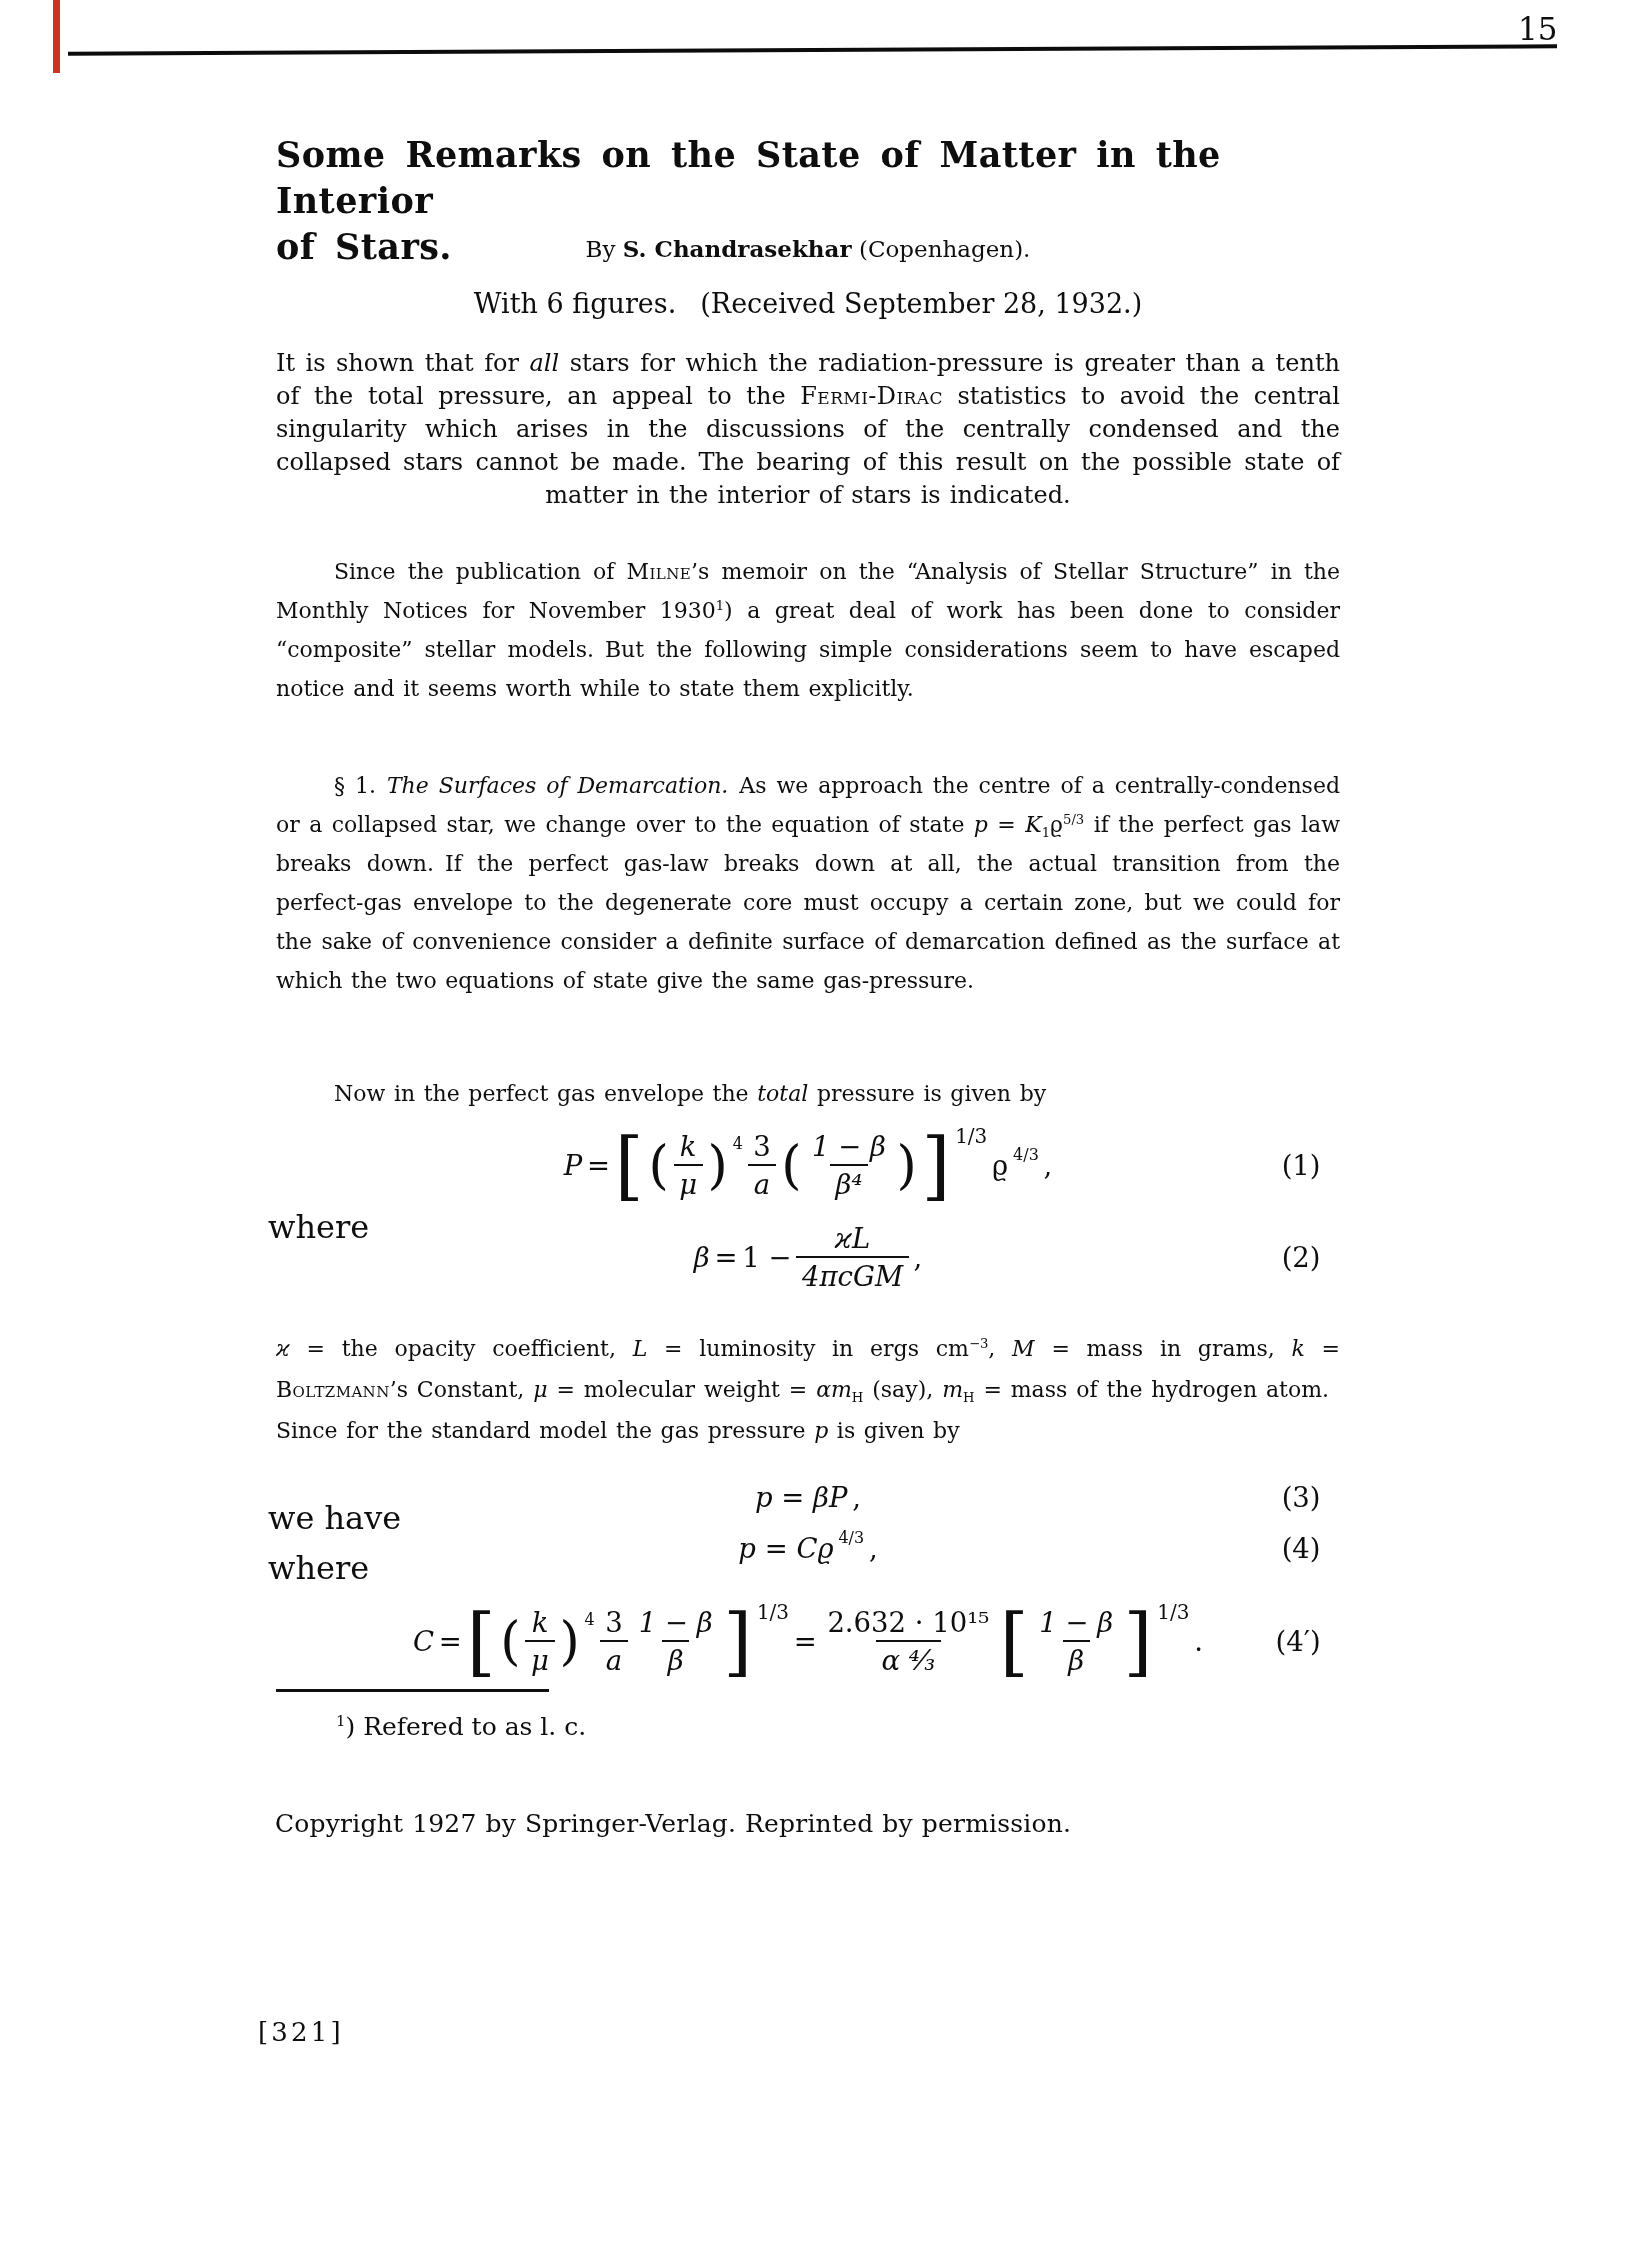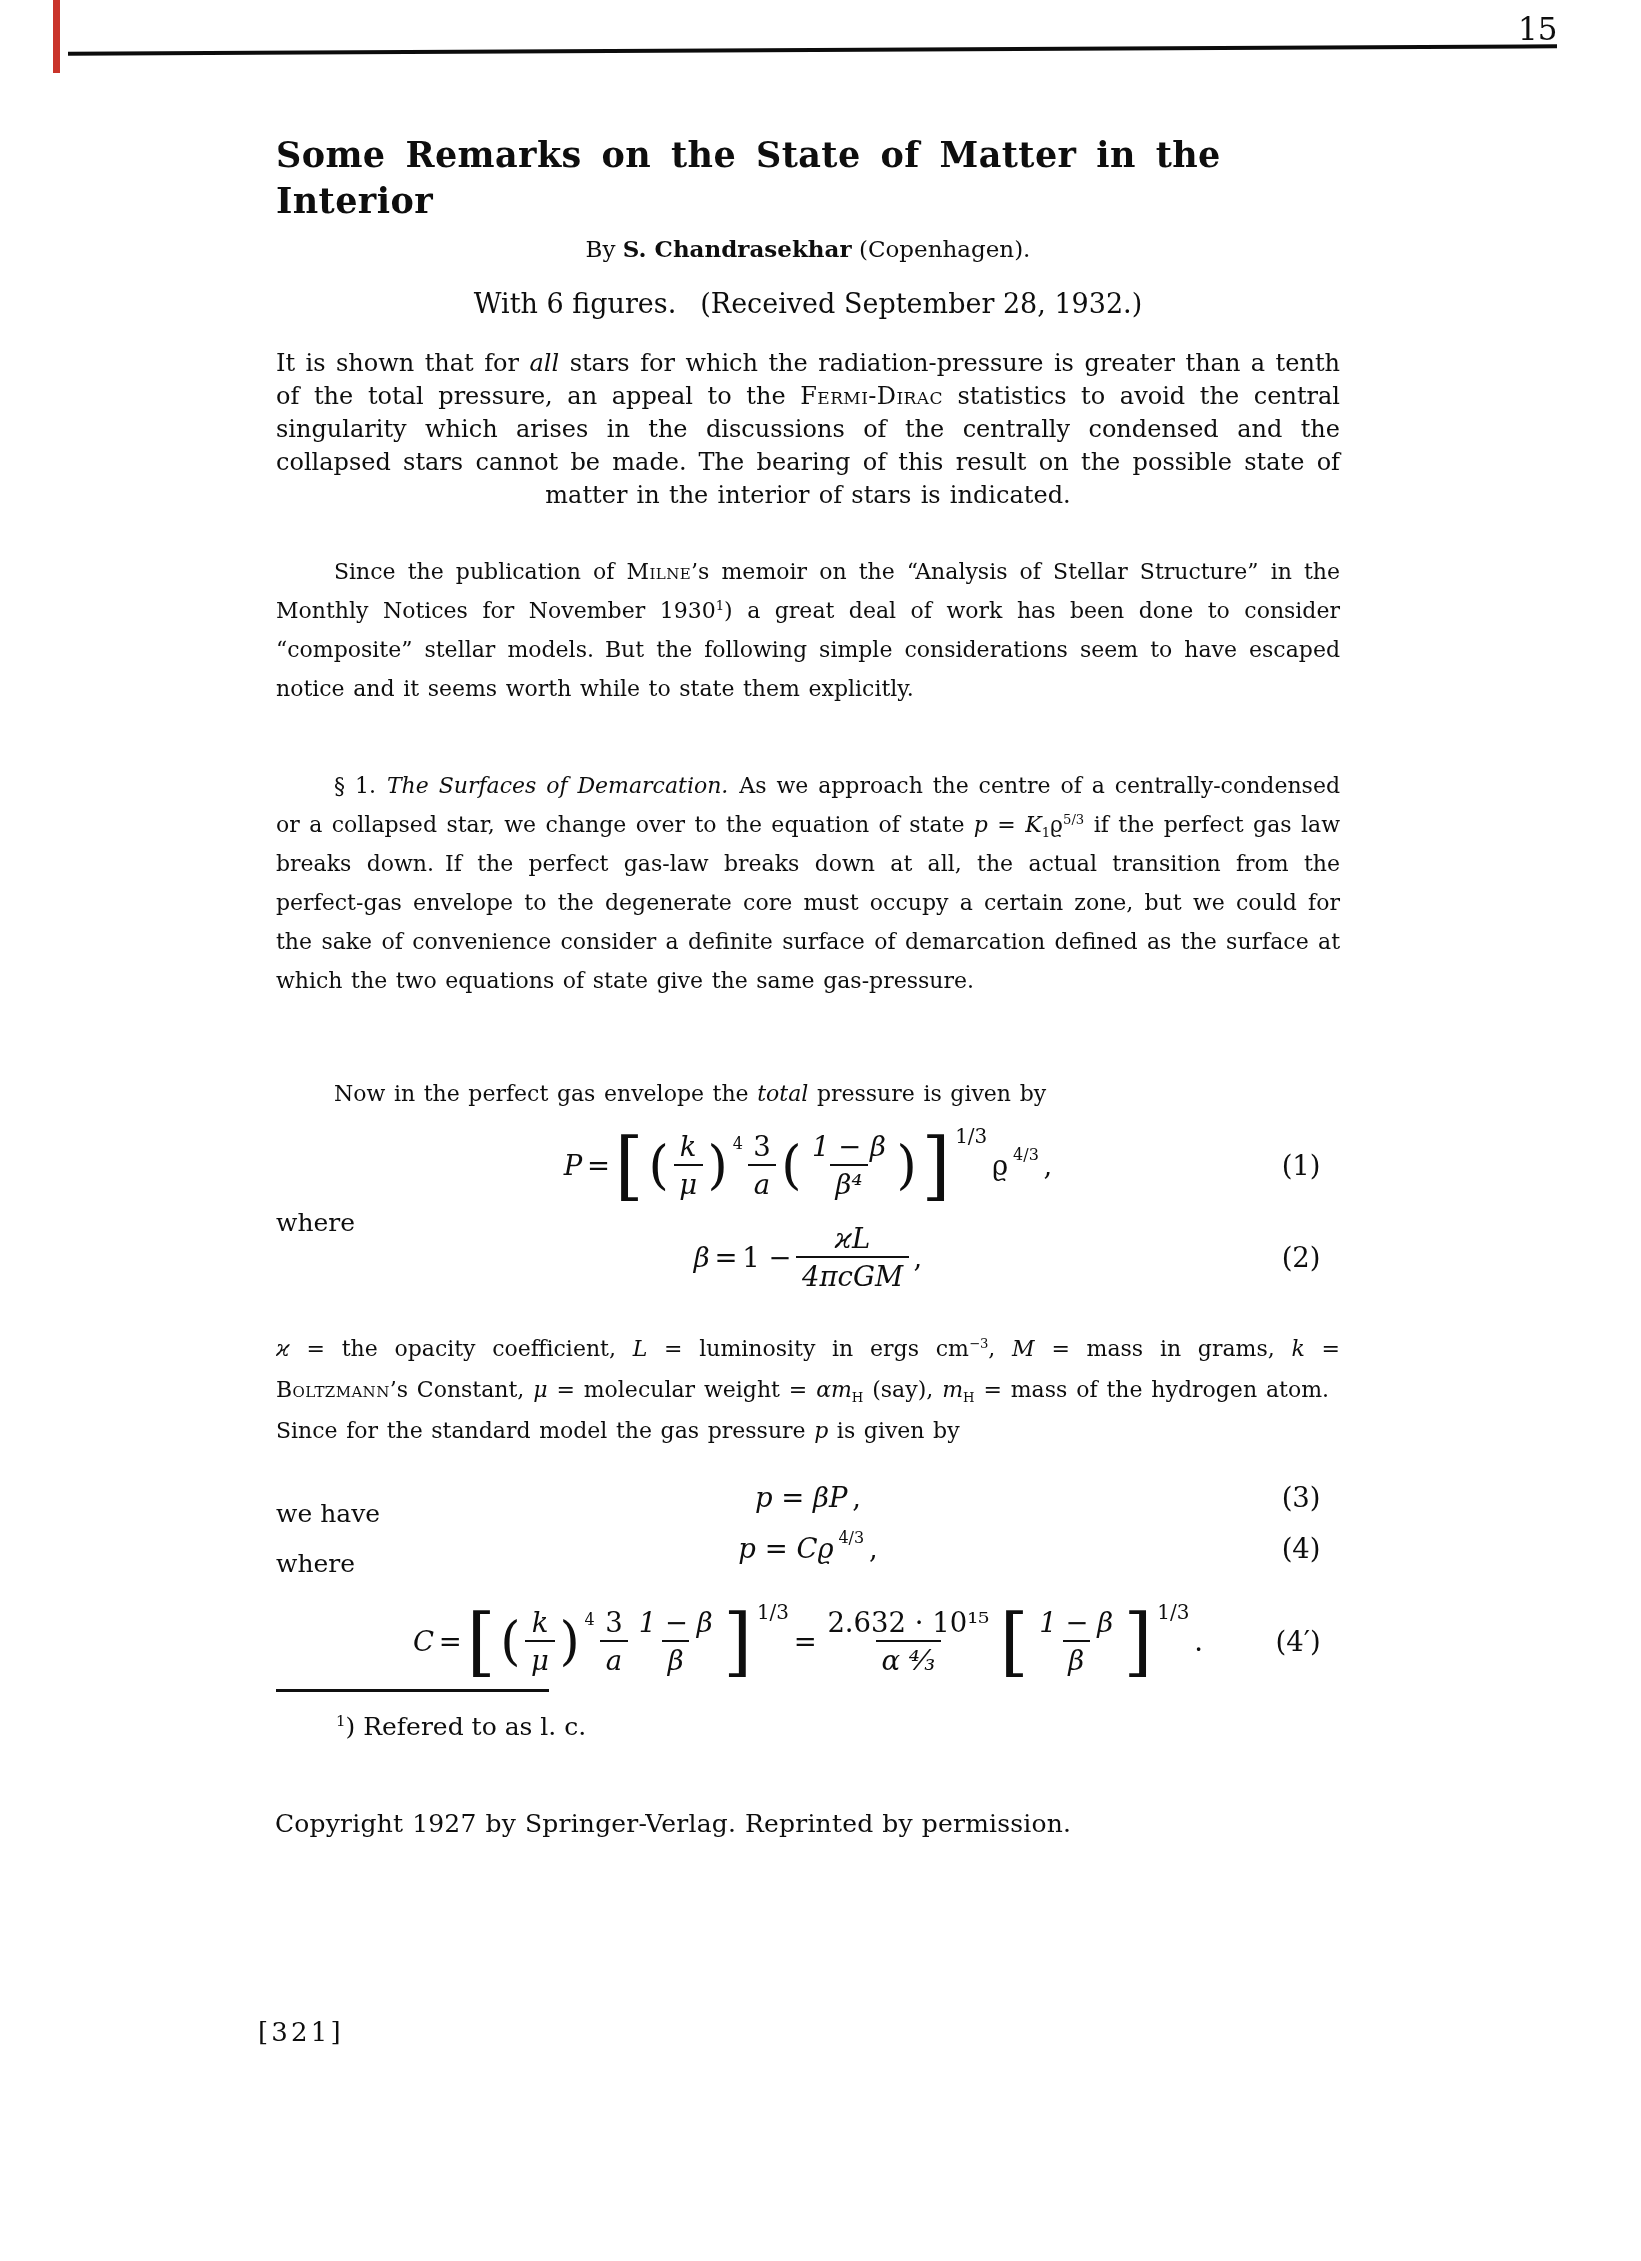--- a/index.html
+++ b/index.html
@@ -21,21 +21,21 @@
 
   #abstract{top:347px;font-size:24px;line-height:33px;text-align:justify;text-align-last:center;word-spacing:1.6px}
 
   .bodytext{font-size:22px;line-height:39px;text-align:justify;word-spacing:1.6px}
   .indent{text-indent:58px}
   #p1{top:552px}
   #p2{top:766px}
   #p3{top:1074px;text-align:left}
   #p4{top:1328px;line-height:41px}
 
-  .sideword{left:276px;font-size:25px}
+  .sideword{left:268px;font-size:32px}
   #where1{top:1208px}
   #wehave{top:1499px}
   #where2{top:1549px}
 
   .eqrow{left:276px;width:1064px;display:flex;justify-content:center;align-items:center;font-size:27.5px;position:absolute}
   #eq1{top:1123px;height:84px}
   #eq2{top:1215px;height:84px}
   #eq3{top:1478px;height:37px}
   #eq4{top:1528px;height:40px}
   #eq4p{top:1596px;height:90px}
@@ -66,20 +66,21 @@
 <body>
 
 <div id="page">
 
   <div id="redmark" class="abs"></div>
   <div id="pageno" class="abs">15</div>
   <div id="toprule" class="abs"></div>
 
   <div id="title" class="abs col">
     <div>Some Remarks on the State of Matter in the Interior</div>
+    <div>of Stars.</div>
   </div>
 
   <div id="byline" class="abs col"><span>By </span><span class="author">S. Chandrasekhar</span><span> (Copenhagen).</span></div>
 
   <div id="subline" class="abs col"><span>With 6 figures.</span><span class="gap"></span><span>(Received September 28, 1932.)</span></div>
 
   <div id="abstract" class="abs col"><span>It is shown that for </span><span class="it">all</span><span> stars for which the radiation-pressure is greater than a tenth of the total pressure, an appeal to the </span><span class="sc">Fermi-Dirac</span><span> statistics to avoid the central singularity which arises in the discussions of the centrally condensed and the collapsed stars cannot be made. The bearing of this result on the possible state of matter in the interior of stars is indicated.</span></div>
 
   <div id="p1" class="abs col bodytext indent"><span>Since the publication of </span><span class="sc">Milne</span><span>’s memoir on the “Analysis of Stellar Structure” in the Monthly Notices for November 1930</span><sup>1</sup><span>) a great deal of work has been done to consider “composite” stellar models. But the following simple considerations seem to have escaped notice and it seems worth while to state them explicitly.</span></div>
 

